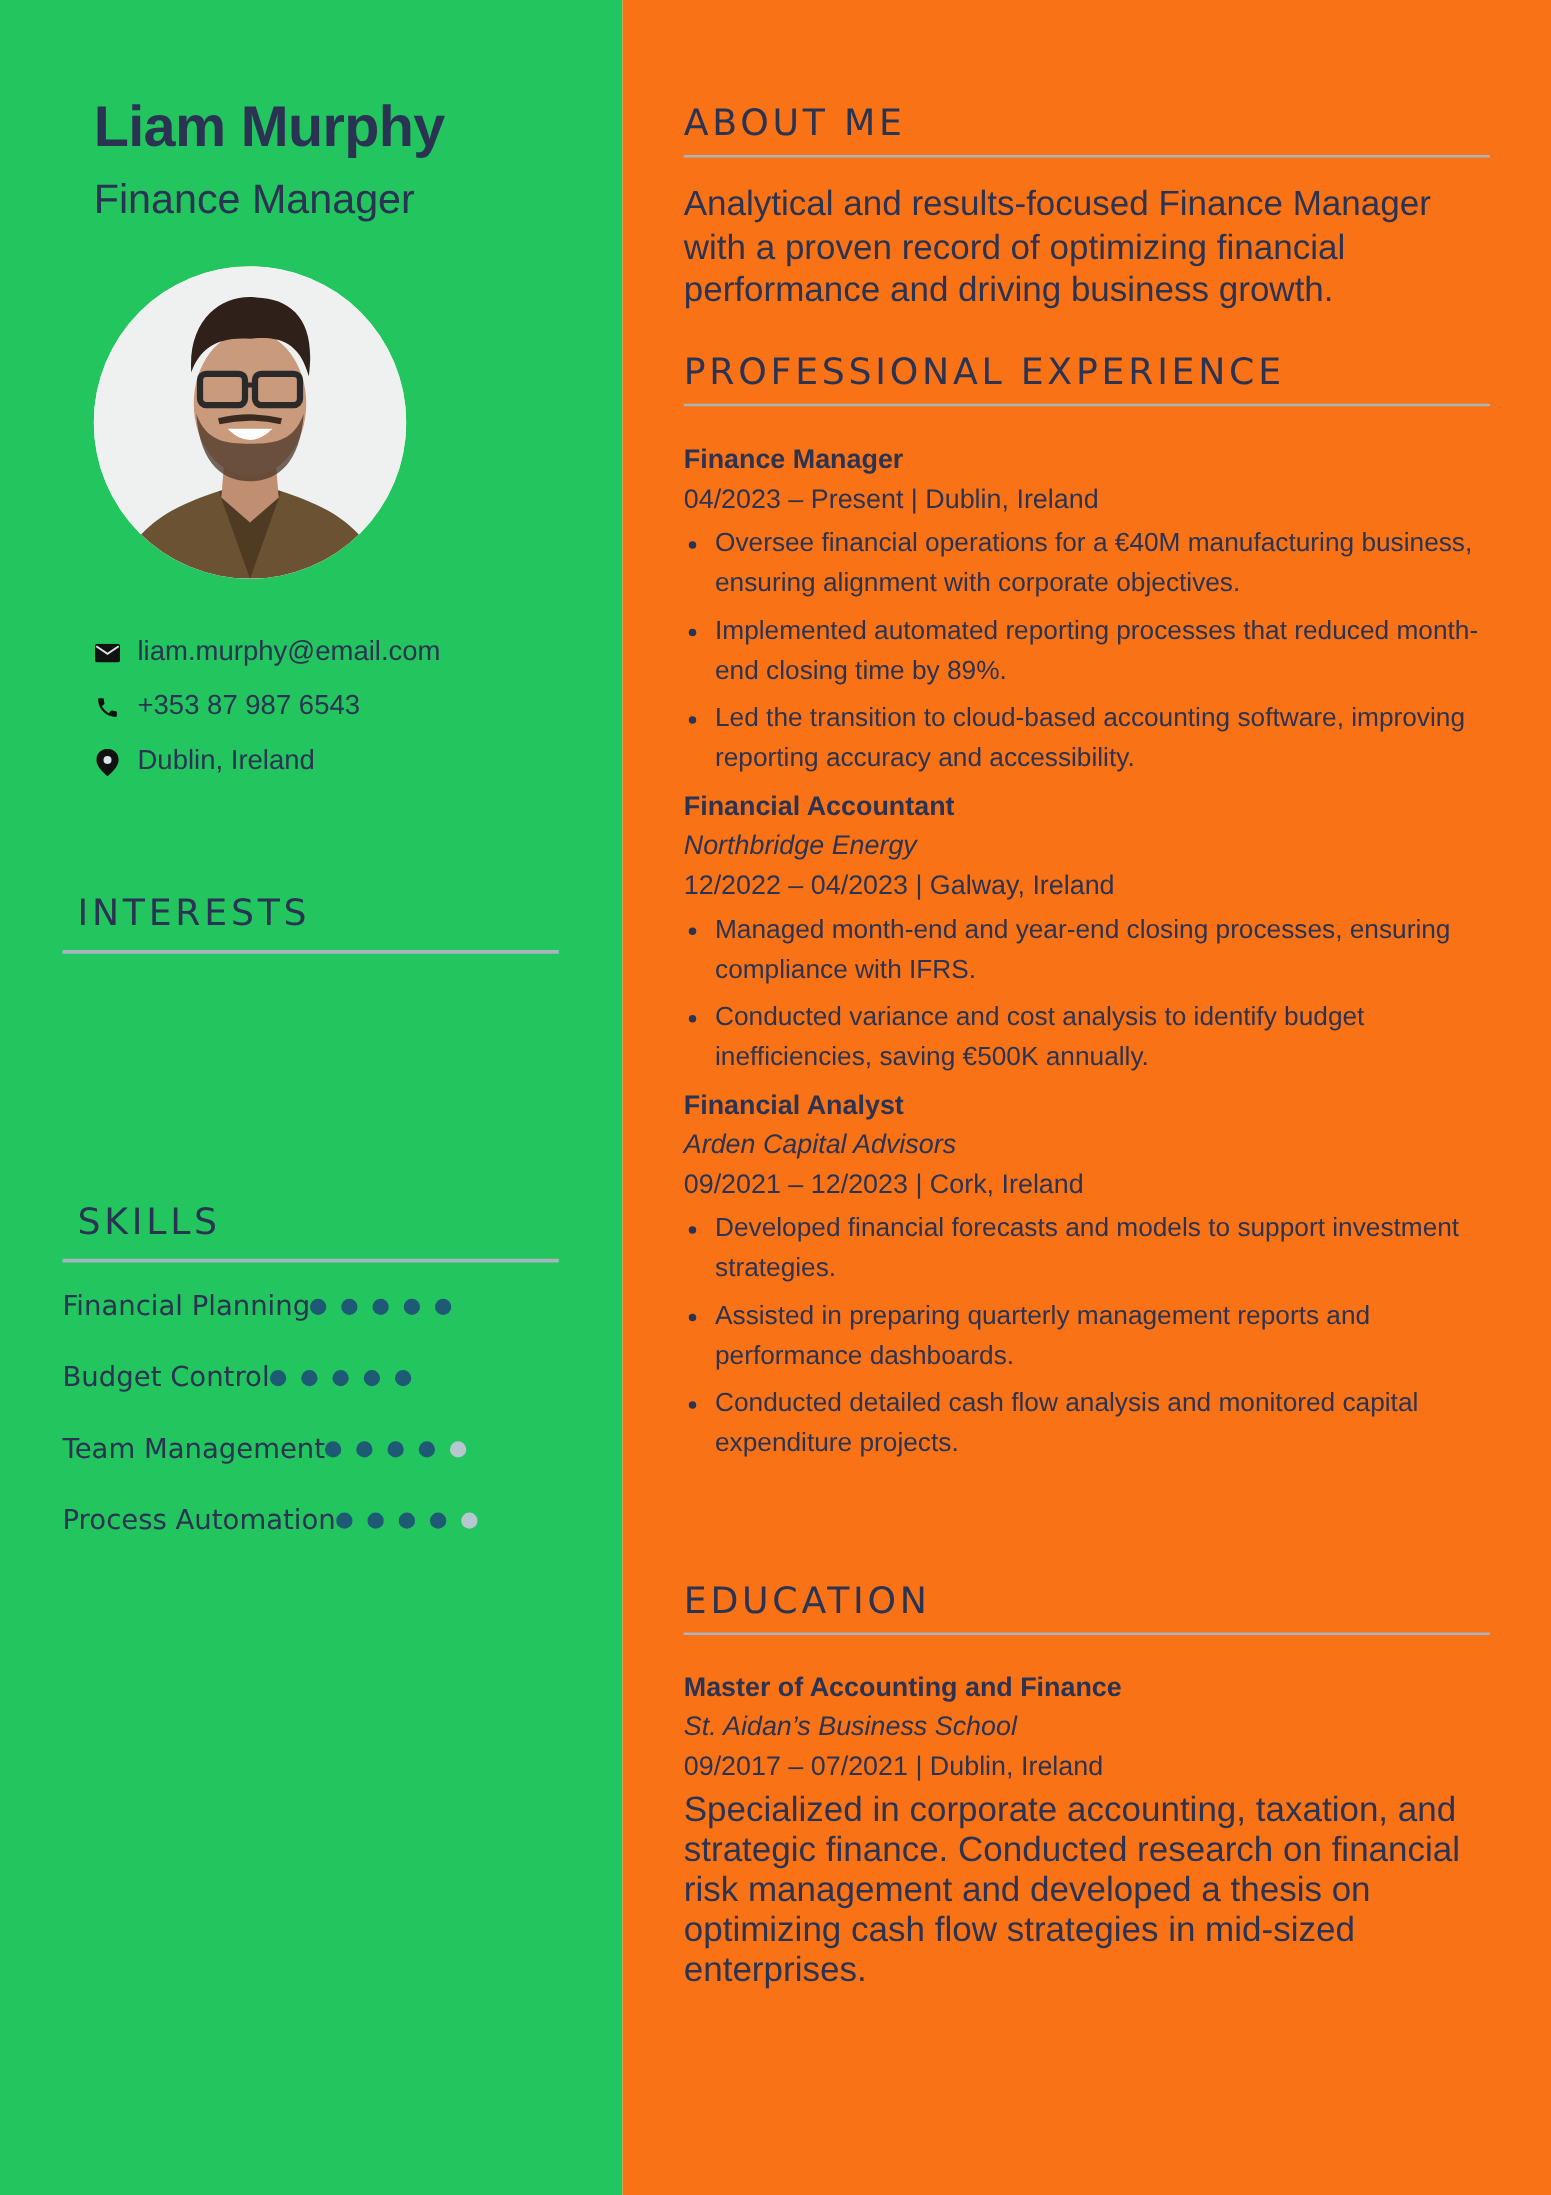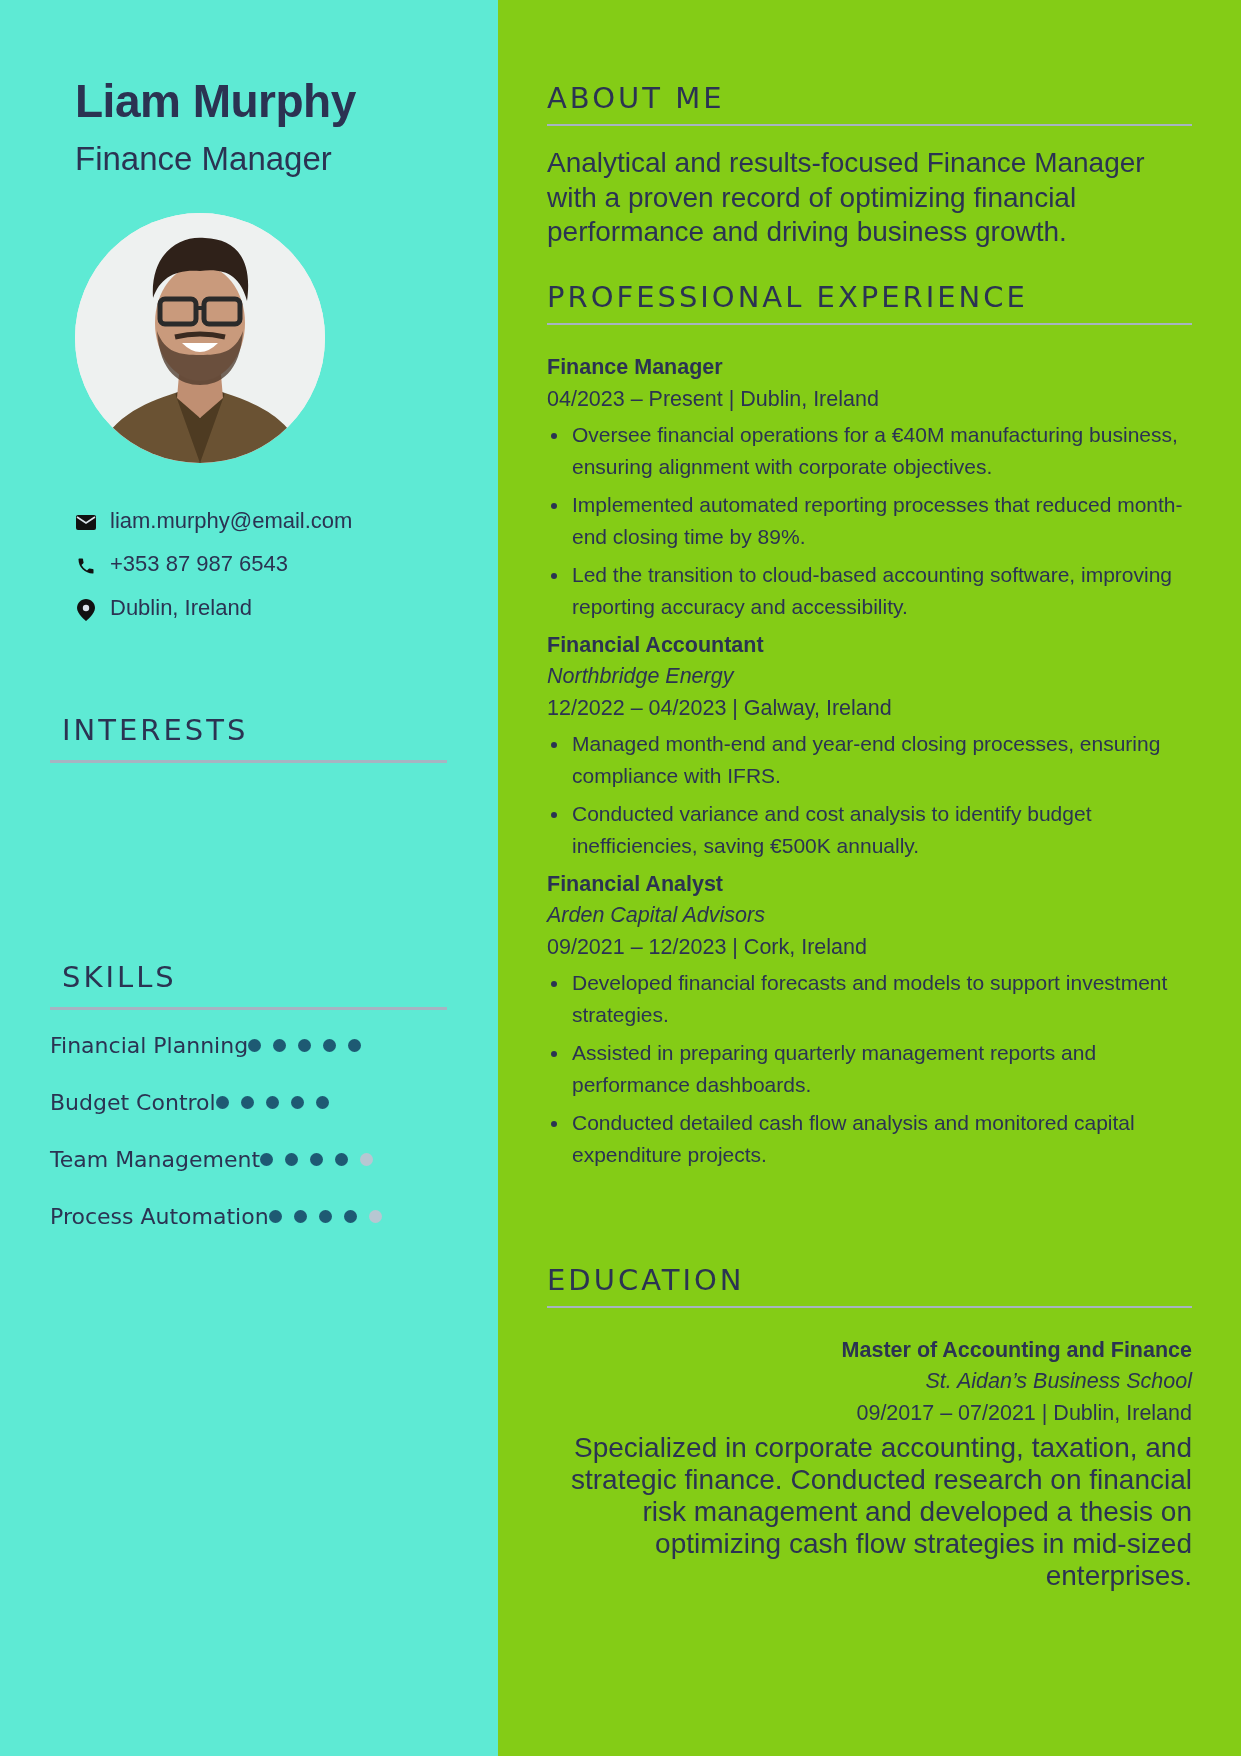--- a/index.html
+++ b/index.html
@@ -3,25 +3,25 @@
 <meta charset="utf-8">
 <style>
   html, body { margin: 0; padding: 0; }
   body {
     width: 1241px; height: 1756px; position: relative; overflow: hidden;
     background: #ffffff; color: #2b3352;
     font-family: "Liberation Sans", sans-serif;
   }
   .sidebar {
     position: absolute; left: 0; top: 0; width: 498px; height: 1756px;
-    background: #5eead4;
+    background: #22c55e;
   }
   .main {
     position: absolute; left: 498px; top: 0; width: 743px; height: 1756px;
-    background: #84cc16;
+    background: #f97316;
   }
   .name {
     position: absolute; left: 75px; top: 74px; margin: 0;
     font-size: 46px; font-weight: 700; color: #2b3352; letter-spacing: -0.5px;
     font-family: "Liberation Sans", sans-serif;
   }
   .role {
     position: absolute; left: 75px; top: 140px; margin: 0;
     font-size: 33px; font-weight: 400; color: #2b3352;
   }
@@ -216,20 +216,20 @@
         <li><span class="bdot"></span><span>Developed financial forecasts and models to support investment strategies.</span></li>
         <li><span class="bdot"></span><span>Assisted in preparing quarterly management reports and performance dashboards.</span></li>
         <li><span class="bdot"></span><span>Conducted detailed cash flow analysis and monitored capital expenditure projects.</span></li>
       </ul>
     </div>
   </section>
 
   <section class="sec" style="top:1262px;">
     <h3 class="sec-heading">EDUCATION</h3>
     <div class="sec-rule"></div>
-    <div style="margin-top:26px;text-align:right;">
+    <div style="margin-top:26px;">
       <div class="job-title">Master of Accounting and Finance</div>
       <div class="job-company">St. Aidan’s Business School</div>
       <div class="job-meta">09/2017 – 07/2021 | Dublin, Ireland</div>
       <p class="para" style="line-height:32px; margin-top:3px;">Specialized in corporate accounting, taxation, and strategic finance. Conducted research on financial risk management and developed a thesis on optimizing cash flow strategies in mid-sized enterprises.</p>
     </div>
   </section>
 </main>
 
 </body></html>

